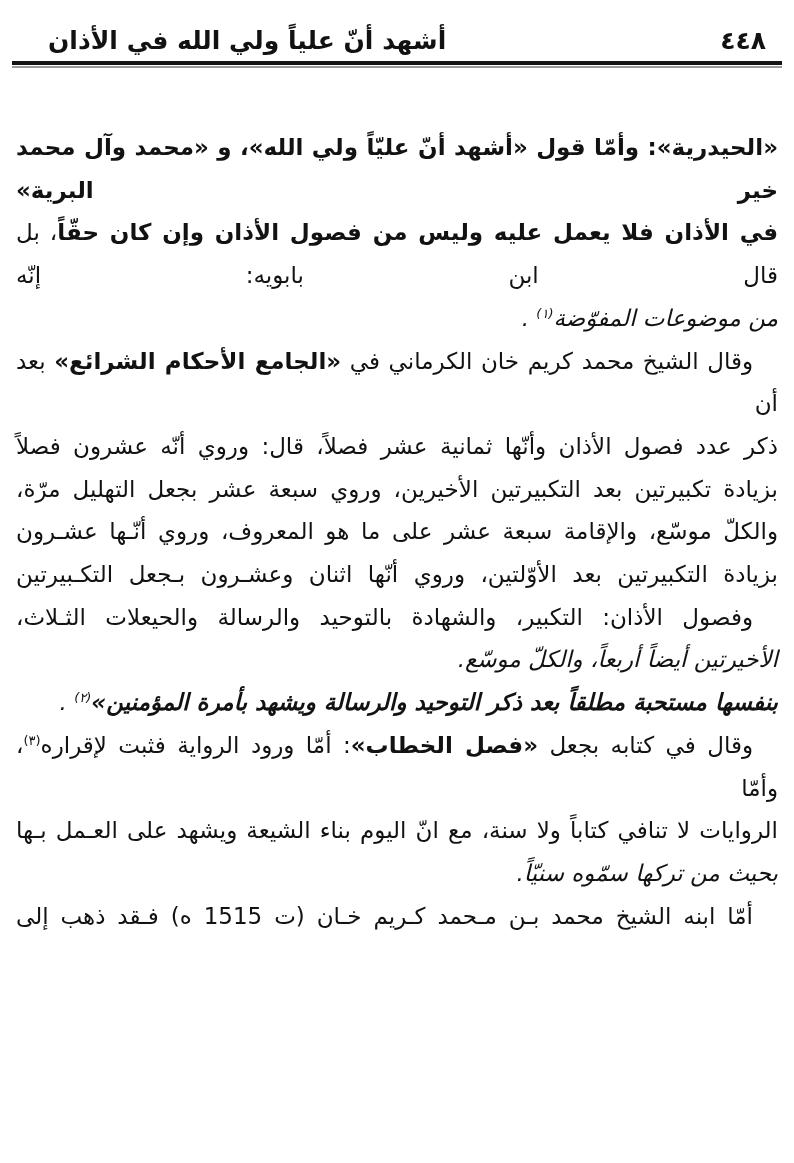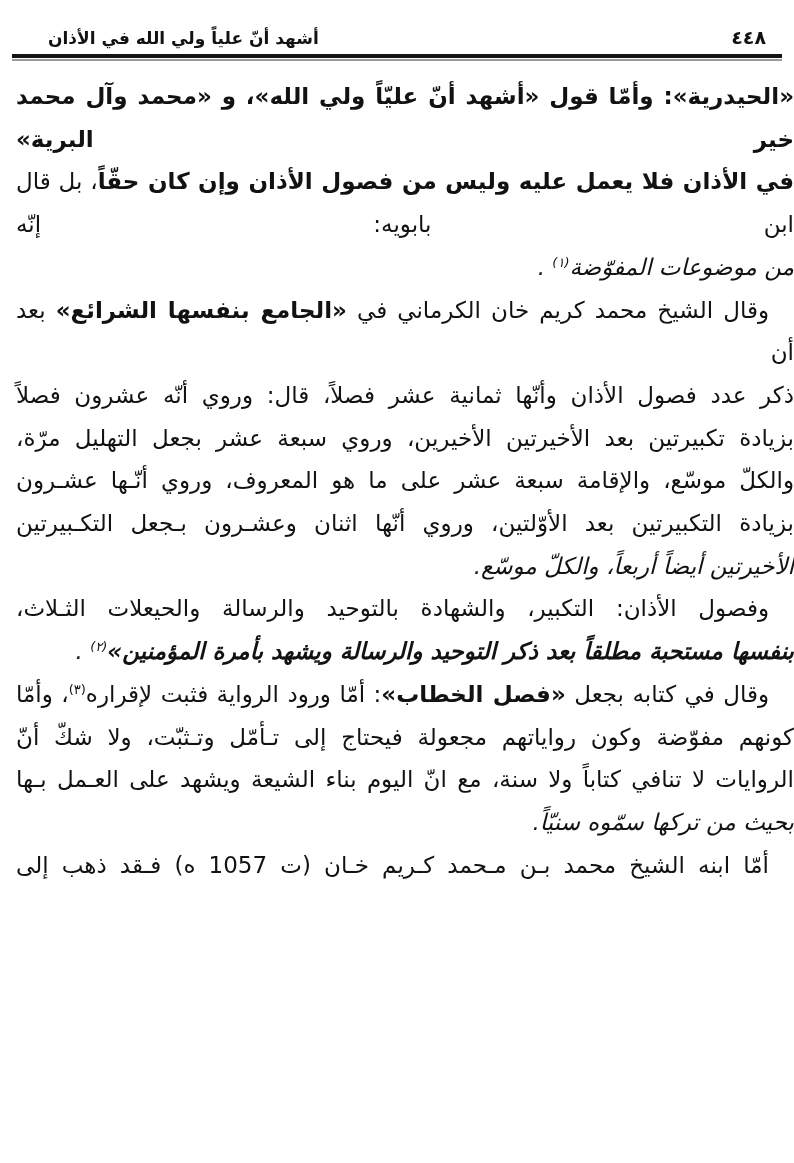--- a/index.html
+++ b/index.html
@@ -6,27 +6,27 @@
   .page {
     position:relative; width:794px; height:1163px; margin:0 auto;
     background:#ffffff; color:#121212;
     font-family:"DejaVu Sans", sans-serif;
     direction:rtl; overflow:hidden;
   }
   .header {
     display:flex; justify-content:space-between; align-items:flex-end;
     padding:26px 28px 4px 48px; font-weight:bold;
   }
-  .pnum  { font-size:19px; letter-spacing:1px;text-align:center; }
-  .htitle{ font-size:17px; }
+  .pnum  { font-size:25px; letter-spacing:1px;text-align:center; }
+  .htitle{ font-size:25px; }
   .hrule {
     margin:2px 12px 0 12px; height:1px;
     border-top:4px solid #141414; border-bottom:2px solid #9a9a9a;
   }
-  .body { padding:14px 0 0 16px; font-size:23px; line-height:42.7px; }
+  .body { padding:14px 16px 0 16px; font-size:23px; line-height:42.7px;margin-top:44px; }
   .tline { text-align:justify; text-align-last:justify; }
   .tline.end  { text-align-last:auto;font-style:italic; }
   .tline.indent { text-indent:25px; }
   .b  { font-weight:bold; }
   .sup{ font-size:13px; line-height:0; vertical-align:8px; }
 </style>
 </head>
 <body>
 
 <div class="page" dir="rtl">
@@ -35,28 +35,27 @@
     <div class="pnum">٤٤٨</div>
     <div class="htitle">أشهد أنّ علياً ولي الله في الأذان</div>
   </div>
 
   <div class="hrule"></div>
 
   <div class="body">
       <div class="tline"><span class="b">«الحيدرية»: وأمّا قول «أشهد أنّ عليّاً ولي الله»، و «محمد وآل محمد خير البرية»</span></div>
       <div class="tline"><span class="b">في الأذان فلا يعمل عليه وليس من فصول الأذان وإن كان حقّاً</span><span>، بل قال ابن بابويه: إنّه</span></div>
       <div class="tline end"><span>من موضوعات المفوّضة</span><span class="sup">(١)</span><span> .</span></div>
-      <div class="tline indent"><span>وقال الشيخ محمد كريم خان الكرماني في </span><span class="b">«الجامع بنفسها الشرائع»</span><span> بعد أن</span></div>
+      <div class="tline indent"><span>وقال الشيخ محمد كريم خان الكرماني في </span><span class="b">«الجامع الأحكام الشرائع»</span><span> بعد أن</span></div>
       <div class="tline"><span>ذكر عدد فصول الأذان وأنّها ثمانية عشر فصلاً، قال: وروي أنّه عشرون فصلاً</span></div>
-      <div class="tline"><span>بزيادة تكبيرتين بعد الأخيرتين الأخيرين، وروي سبعة عشر بجعل التهليل مرّة،</span></div>
+      <div class="tline"><span>بزيادة تكبيرتين بعد التكبيرتين الأخيرين، وروي سبعة عشر بجعل التهليل مرّة،</span></div>
       <div class="tline"><span>والكلّ موسّع، والإقامة سبعة عشر على ما هو المعروف، وروي أنّـها عشـرون</span></div>
       <div class="tline"><span>بزيادة التكبيرتين بعد الأوّلتين، وروي أنّها اثنان وعشـرون بـجعل التكـبيرتين</span></div>
+      <div class="tline indent"><span>وفصول الأذان: التكبير، والشهادة بالتوحيد والرسالة والحيعلات الثـلاث،</span></div>
       <div class="tline end"><span>الأخيرتين أيضاً أربعاً، والكلّ موسّع.</span></div>
-      <div class="tline indent"><span>وفصول الأذان: التكبير، والشهادة بالتوحيد والرسالة والحيعلات الثـلاث،</span></div>
       <div class="tline end"><span class="b">بنفسها مستحبة مطلقاً بعد ذكر التوحيد والرسالة ويشهد بأمرة المؤمنين»</span><span class="sup">(٢)</span><span> .</span></div>
       <div class="tline indent"><span>وقال في كتابه بجعل </span><span class="b">«فصل الخطاب»</span><span>: أمّا ورود الرواية فثبت لإقراره</span><span class="sup">(٣)</span><span>، وأمّا</span></div>
-      <div class="tline"><span>كونهم مفوّضة وكون رواياتهم مجعولة فيحتاج إلى تـأمّل وتـثبّت، ولا شكّ أنّ</span></div>
       <div class="tline"><span>الروايات لا تنافي كتاباً ولا سنة، مع انّ اليوم بناء الشيعة ويشهد على العـمل بـها</span></div>
       <div class="tline end"><span>بحيث من تركها سمّوه سنيّاً.</span></div>
-      <div class="tline indent"><span>أمّا ابنه الشيخ محمد بـن مـحمد كـريم خـان (ت 1057 ه) فـقد ذهب إلى</span></div>
+      <div class="tline indent"><span>أمّا ابنه الشيخ محمد بـن مـحمد كـريم خـان (ت 1515 ه) فـقد ذهب إلى</span></div>
     </div>
 
 </div>
 
 </body></html>

